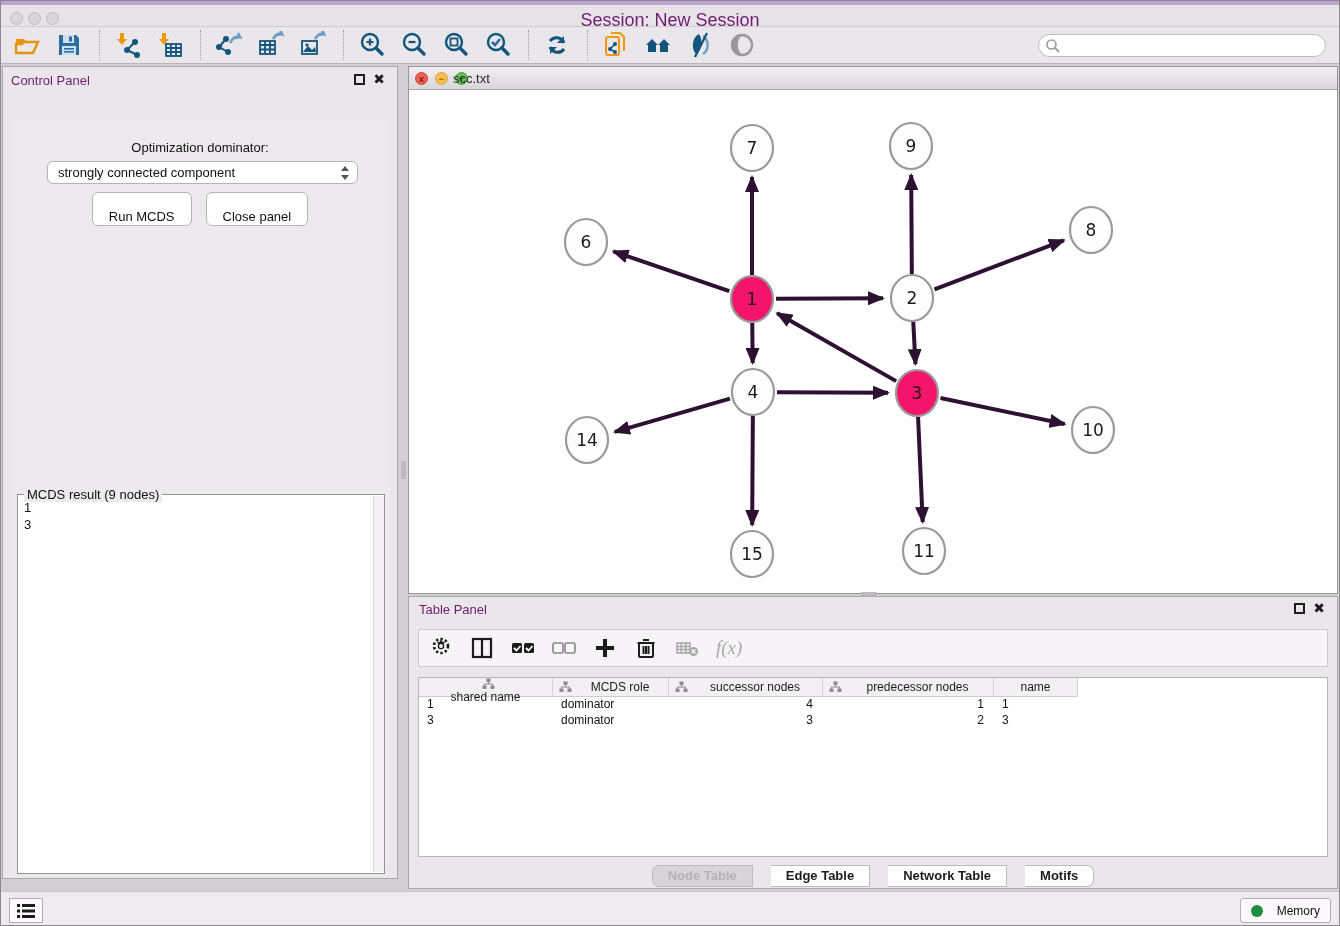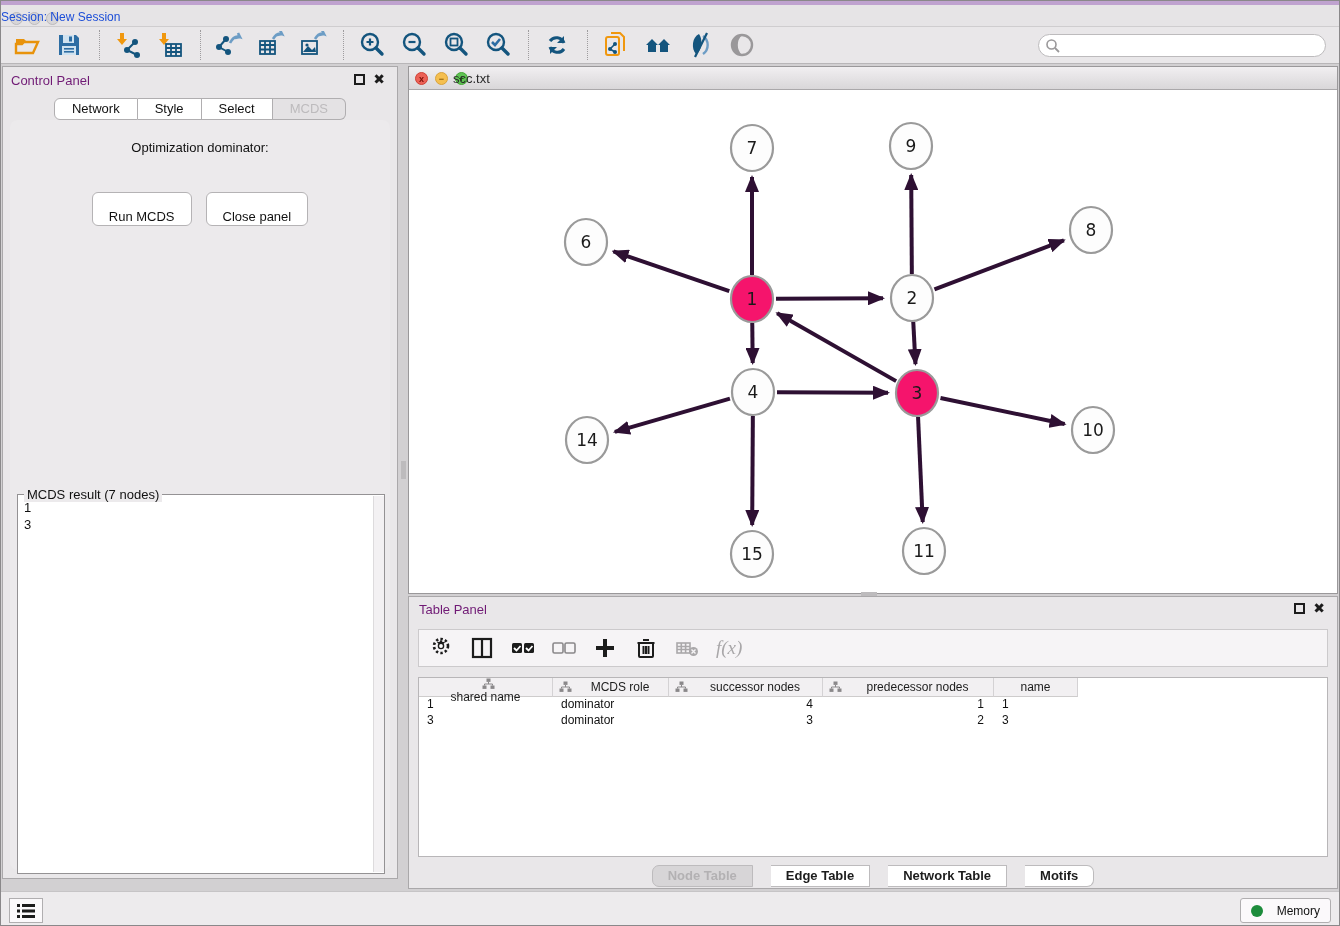--- a/index.html
+++ b/index.html
@@ -9,22 +9,22 @@
     background:#d2d0d2; position:relative; border:1px solid #8a888a;
   }
   
   .top-strip { position:absolute; left:0; top:0; width:100%; height:4px; background:#bfa2cf; }
   .titlebar {
     position:absolute; left:0; top:4px; width:100%; height:22px;
     background:#e6e4e6; border-bottom:1px solid #cfcdcf;
   }
   .traffic-inactive { position:absolute; top:7px; width:13px; height:13px; border-radius:50%;
     background:#d8d6d8; border:1px solid #bcbabc; }
-  .titlebar-title { position:absolute; top:5px; width:100%; text-align:left;
-    font-size:12px; color:#1d4ed8; }
+  .titlebar-title { position:absolute; top:5px; width:100%; text-align:center;
+    font-size:18px; color:#701a75; }
   .toolbar {
     position:absolute; left:0; top:26px; width:100%; height:37px;
     background:#e9e7e9; border-bottom:1px solid #b8b6b8;
     display:flex; align-items:center; padding-left:12px;
   }
   .tb-icon { width:28px; height:28px; margin-right:14px; flex:0 0 auto; cursor:default; }
   .tb-sep { width:1px; height:30px; border-left:1px dotted #9e9c9e; margin:0 14px 0 2px; flex:0 0 auto; }
   .search-wrap { margin-left:auto; margin-right:13px; position:relative; }
   .search-wrap input {
     width:288px; height:23px; border:1px solid #bdbbbd; border-radius:12px;
@@ -267,34 +267,35 @@
     <input type="text" placeholder="" style="">
   </div>
 </div>
 
 <div class="control-panel">
   <div class="panel-header">
     <span class="panel-title">Control Panel</span>
     <span class="float-btn" style="right:32px"></span>
     <span class="close-btn" style="right:12px">✖</span>
   </div>
-  <div class="cp-tabs">
-    <div class="cp-tab">Network</div>
-    <div class="cp-tab">Style</div>
-    <div class="cp-tab">Select</div>
-    <div class="cp-tab active">MCDS</div>
-  </div>
   <div class="cp-body">
     <div class="opt-label">Optimization dominator:</div>
+    <div class="criterion-select">
+      <span>strongly connected component</span>
+      <svg class="spin" width="10" height="16" viewBox="0 0 10 16">
+        <path d="M5 1 L9 6 H1 z" fill="#555"></path>
+        <path d="M5 15 L1 10 H9 z" fill="#555"></path>
+      </svg>
+    </div>
     <div class="cp-buttons">
       <button class="cp-btn">Run MCDS</button>
       <button class="cp-btn">Close panel</button>
     </div>
     <div class="mcds-fieldset">
-      <div class="mcds-legend">MCDS result (7 nodes)</div>
+      <div class="mcds-legend">MCDS result (9 nodes)</div>
       <div class="mcds-text">
         <div>1</div>
         <div>3</div>
       </div>
       <div class="mcds-scroll"></div>
     </div>
   </div>
 </div>
 
 <div class="net-window">

